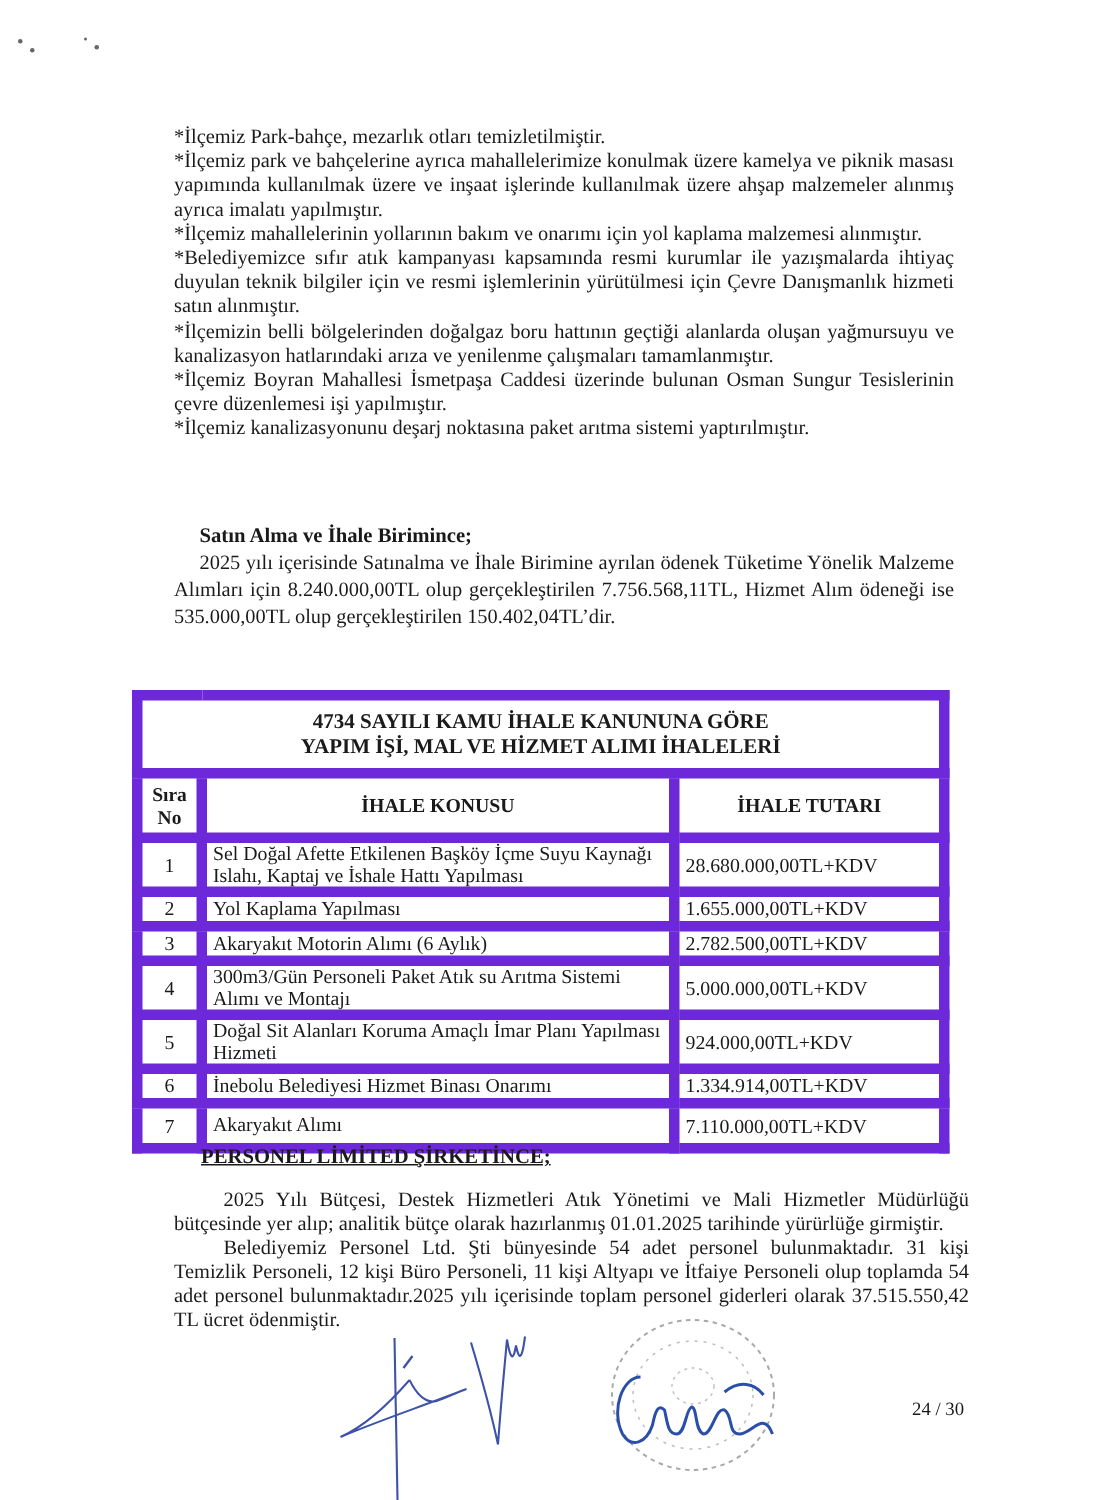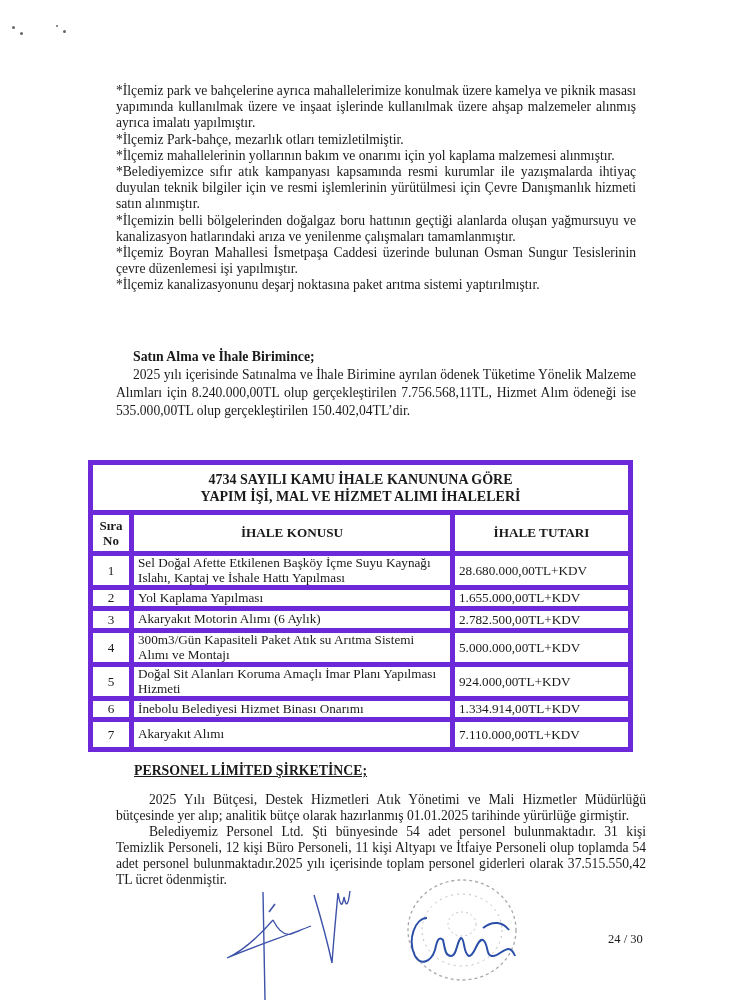--- a/index.html
+++ b/index.html
@@ -13,21 +13,21 @@
   .bullets { position: absolute; left: 116px; top: 83px; width: 520px; font-size: 13.6px; line-height: 16.2px; }
   .bullets p { margin: 0; text-align: justify; }
 
   .sec-title { position: absolute; left: 133px; top: 349px; font-size: 13.8px; font-weight: bold; }
   .sec-para { position: absolute; left: 116px; top: 366px; width: 520px; font-size: 13.6px; line-height: 18px; text-align: justify; text-indent: 17px; }
 
   table.ihale {
     position: absolute; left: 88px; top: 460px; width: 545px;
     border-collapse: collapse; font-size: 13.2px;
   }
-  table.ihale td, table.ihale th { border: 5px solid #6d28d9; padding: 0 4px; }
+  table.ihale td, table.ihale th { border: 7px solid #6d28d9; padding: 0 4px; }
   .t-title { text-align: center; font-weight: bold; font-size: 14px; line-height: 17px; height: 45px; padding-top: 2px; }
   .t-head th { font-weight: bold; height: 36px; text-align: center; }
   .t-head th.sira { width: 28px; line-height: 15px; font-size: 13px; }
   .t-head th.tutar { width: 165px; }
   table.ihale td.no { text-align: center; }
   table.ihale td.konu { line-height: 14.5px; }
   table.ihale td.tut { text-align: left; }
   .r2 { height: 34px; }
   .r1 { height: 18px; }
   .r7 { height: 30px; }
@@ -42,22 +42,22 @@
 </style>
 </head>
 <body>
 
 <div class="scan-dot" style="left:12px;top:26px;"></div>
 <div class="scan-dot" style="left:20px;top:32px;"></div>
 <div class="scan-dot" style="left:56px;top:25px;width:2px;height:2px;"></div>
 <div class="scan-dot" style="left:63px;top:30px;"></div>
 
 <div class="bullets">
+  <p>*İlçemiz Park-bahçe, mezarlık otları temizletilmiştir.</p>
   <p>*İlçemiz park ve bahçelerine ayrıca mahallelerimize konulmak üzere kamelya ve piknik masası yapımında kullanılmak üzere ve inşaat işlerinde kullanılmak üzere ahşap malzemeler alınmış ayrıca imalatı yapılmıştır.</p>
-  <p>*İlçemiz Park-bahçe, mezarlık otları temizletilmiştir.</p>
   <p>*İlçemiz mahallelerinin yollarının bakım ve onarımı için yol kaplama malzemesi alınmıştır.</p>
   <p>*Belediyemizce sıfır atık kampanyası kapsamında resmi kurumlar ile yazışmalarda ihtiyaç duyulan teknik bilgiler için ve resmi işlemlerinin yürütülmesi için Çevre Danışmanlık hizmeti satın alınmıştır.</p>
   <p>*İlçemizin belli bölgelerinden doğalgaz boru hattının geçtiği alanlarda oluşan yağmursuyu ve kanalizasyon hatlarındaki arıza ve yenilenme çalışmaları tamamlanmıştır.</p>
   <p>*İlçemiz Boyran Mahallesi İsmetpaşa Caddesi üzerinde bulunan Osman Sungur Tesislerinin çevre düzenlemesi işi yapılmıştır.</p>
   <p>*İlçemiz kanalizasyonunu deşarj noktasına paket arıtma sistemi yaptırılmıştır.</p>
 </div>
 
 <div class="sec-title">Satın Alma ve İhale Birimince;</div>
 <div class="sec-para">2025 yılı içerisinde Satınalma ve İhale Birimine ayrılan ödenek Tüketime Yönelik Malzeme Alımları için 8.240.000,00TL olup gerçekleştirilen 7.756.568,11TL, Hizmet Alım ödeneği ise 535.000,00TL olup gerçekleştirilen 150.402,04TL’dir.</div>
 
@@ -84,21 +84,21 @@
     <td class="konu">Yol Kaplama Yapılması</td>
     <td class="tut">1.655.000,00TL+KDV</td>
   </tr>
   <tr class="r1" style="height:22px;">
     <td class="no">3</td>
     <td class="konu">Akaryakıt Motorin Alımı (6 Aylık)</td>
     <td class="tut">2.782.500,00TL+KDV</td>
   </tr>
   <tr class="r2">
     <td class="no">4</td>
-    <td class="konu">300m3/Gün Kapasiteli Paket Atık su Arıtma Sistemi Alımı ve Montajı</td>
+    <td class="konu">300m3/Gün Personeli Paket Atık su Arıtma Sistemi Alımı ve Montajı</td>
     <td class="tut">5.000.000,00TL+KDV</td>
   </tr>
   <tr class="r2">
     <td class="no">5</td>
     <td class="konu">Doğal Sit Alanları Koruma Amaçlı İmar Planı Yapılması Hizmeti</td>
     <td class="tut">924.000,00TL+KDV</td>
   </tr>
   <tr class="r1">
     <td class="no">6</td>
     <td class="konu">İnebolu Belediyesi Hizmet Binası Onarımı</td>

